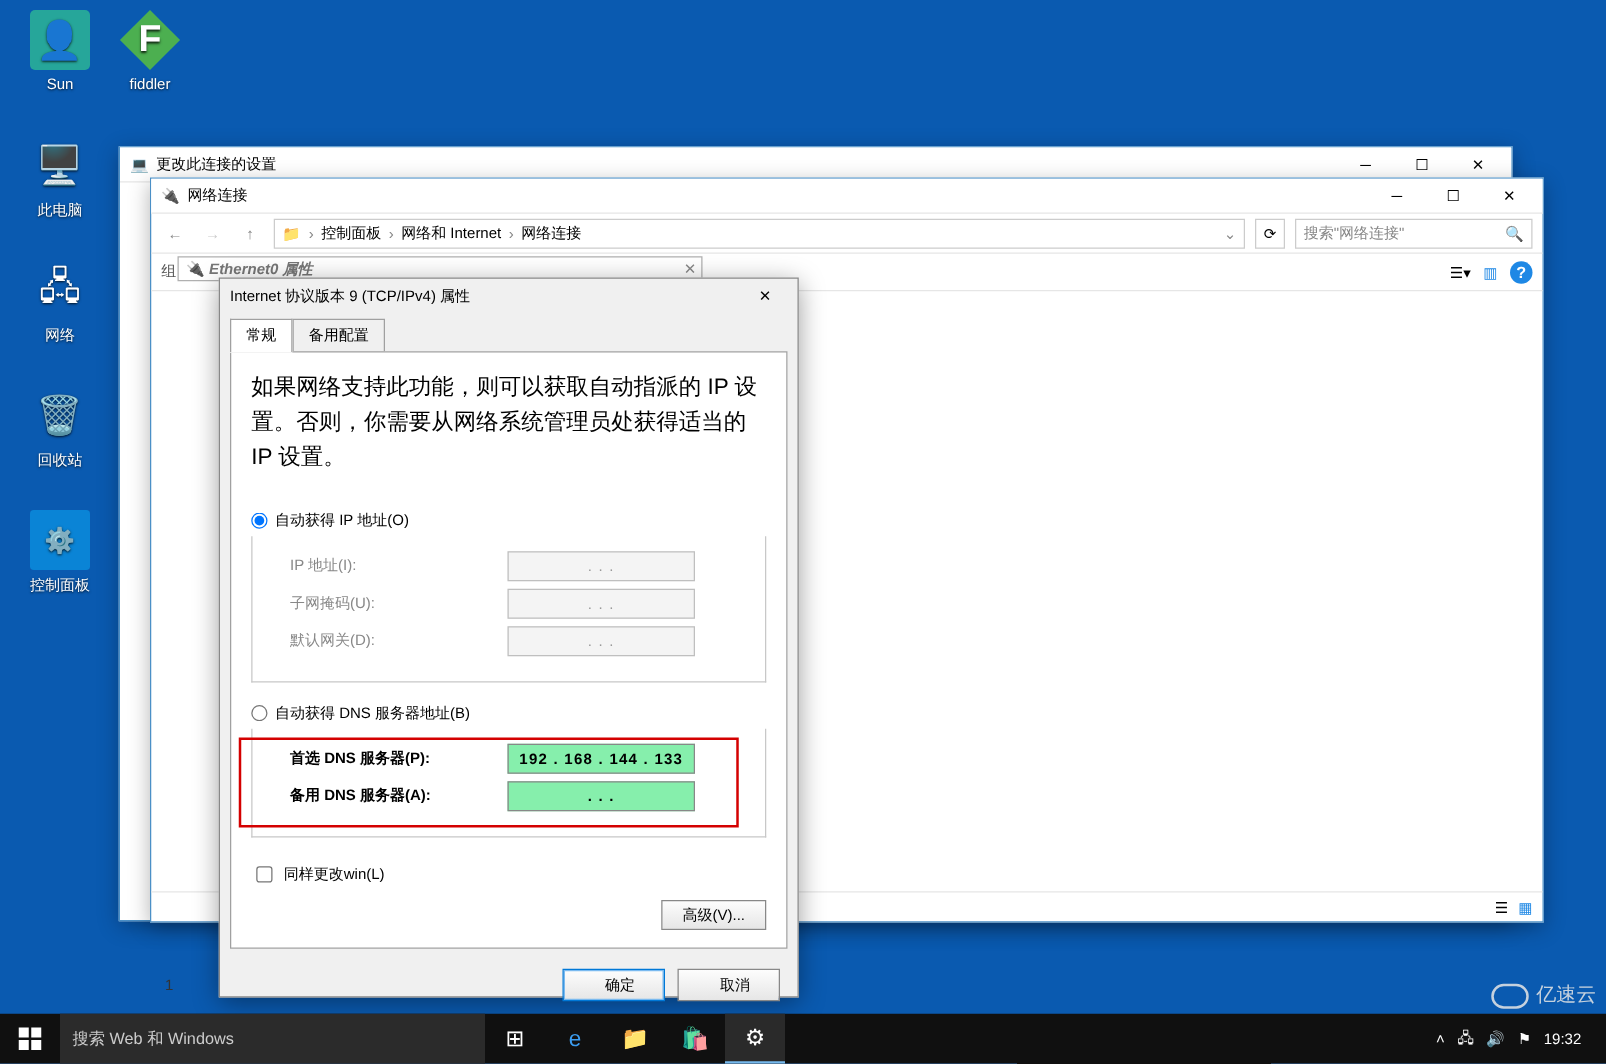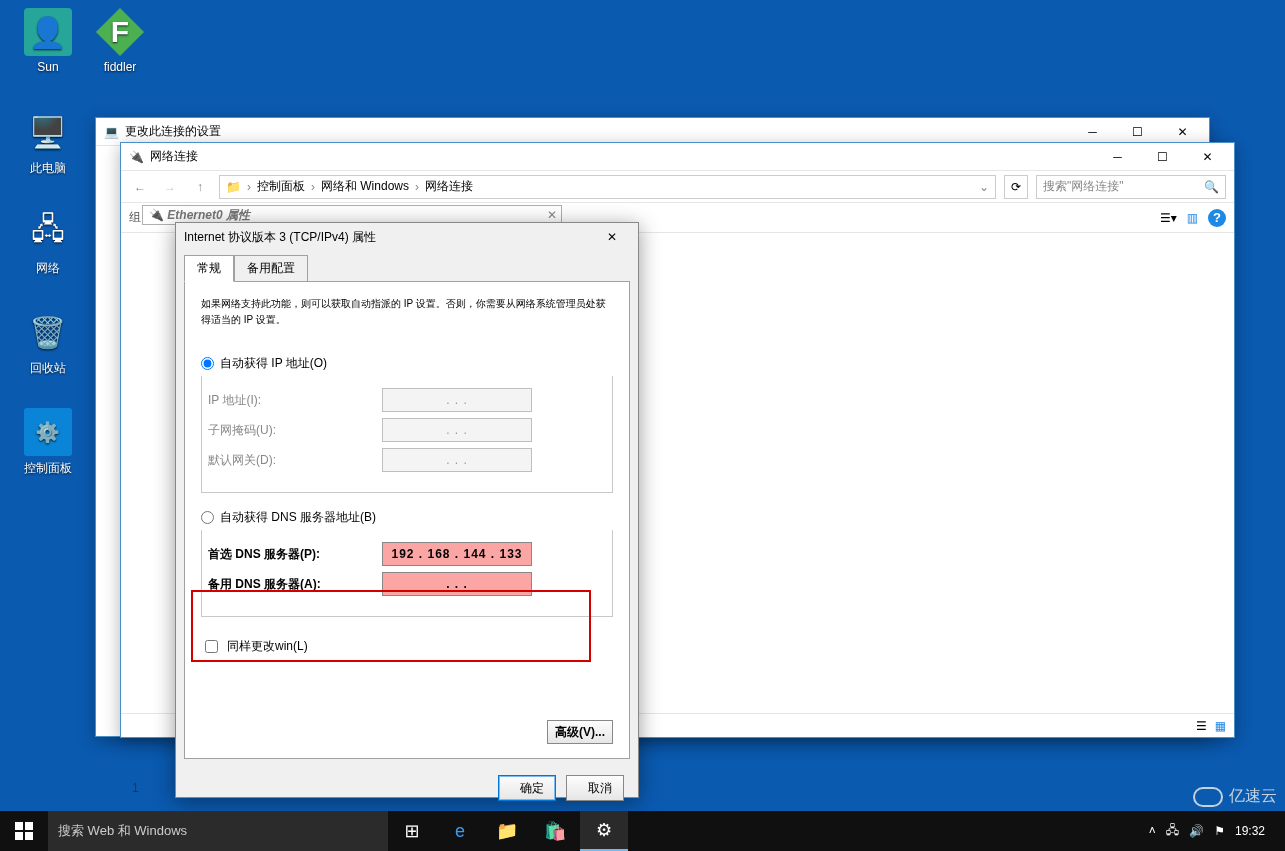--- a/index.html
+++ b/index.html
@@ -30,37 +30,37 @@
   .ethwin{position:absolute;left:142px;top:205px;width:420px;height:20px;background:#fff;border:1px solid #b0b0b0;display:flex;align-items:center;padding:0 6px;color:#777;font-size:12px;}
   .ethwin .ex{position:absolute;right:4px;top:2px;color:#888;}
   
   .ipv4 { position:absolute; left:175px; top:222px; width:464px; height:576px; background:#f0f0f0; border:1px solid #888; box-shadow:0 4px 20px rgba(0,0,0,.4); z-index:30;}
   .ipv4 .dtitle{height:28px;display:flex;align-items:center;padding:0 8px;font-size:12px;}
   .ipv4 .dtitle .x{margin-left:auto;width:36px;text-align:center;}
   .tabs{display:flex;margin:4px 8px 0;}
   .tab{padding:4px 12px;border:1px solid #a0a0a0;position:relative;background:#f0f0f0;font-size:12px;}
   .tab.active{background:#fff;border-bottom:1px solid #fff;z-index:2;}
   .panel{margin:-1px 8px 8px;border:1px solid #a0a0a0;background:#fff;padding:14px 16px 14px 16px;height:478px;position:relative;}
-  .hint{font-size:10px;line-height:1.55;margin-bottom:28px;}
+  .hint{font-size:18px;line-height:1.55;margin-bottom:28px;}
   .radio{display:flex;align-items:center;gap:6px;margin:6px 0;font-size:12px;}
   .radio input{margin:0;}
   .fieldrow{display:flex;align-items:center;margin:6px 0;}
   .fieldrow label{width:180px;color:#888;font-size:12px;padding-left:6px;}
   .fieldrow.enabled label{color:#000;}
-  .ipbox{width:150px;height:24px;border:1px solid #888;background:#fca5a5;display:flex;align-items:center;justify-content:center;font-size:12px;letter-spacing:1px;}
+  .ipbox{width:150px;height:24px;border:1px solid #888;background:#86efac;display:flex;align-items:center;justify-content:center;font-size:12px;letter-spacing:1px;}
   .ipbox.dis{background:#f4f4f4;color:#999;border-color:#bfbfbf;}
-  .groupbox{border:1px solid #c8c8c8;padding:10px 0 14px;margin-top:4px;}
+  .groupbox{border:1px solid #c8c8c8;padding:10px 24px 14px;margin-top:4px;}
   .redbox{position:absolute;border:2px solid #d40000;pointer-events:none;}
   .callout{position:absolute;color:#d40000;font-size:26px;font-family:"SimSun",serif;white-space:nowrap;}
   .arrow{position:absolute;width:70px;height:2px;background:#d40000;}
   .arrow::before{content:"";position:absolute;left:-1px;top:-4px;border:5px solid transparent;border-right-color:#d40000;}
   .chk{display:flex;align-items:center;gap:6px;margin-top:20px;}
-  .advbtn{position:absolute;right:16px;bottom:14px;width:66px;height:24px;border:1px solid #888;background:linear-gradient(#fdfdfd,#e6e6e6);font-size:12px;font-weight:bold;}
+  .advbtn{position:absolute;right:16px;bottom:14px;width:84px;height:24px;border:1px solid #888;background:linear-gradient(#fdfdfd,#e6e6e6);font-size:12px;}
   .dlgbtns{display:flex;gap:10px;justify-content:flex-end;padding:8px 14px 12px;}
-  .dlgbtns button{width:58px;height:26px;border:1px solid #888;background:linear-gradient(#fdfdfd,#e6e6e6);font-size:12px;padding-left:16px;}
+  .dlgbtns button{width:82px;height:26px;border:1px solid #888;background:linear-gradient(#fdfdfd,#e6e6e6);font-size:12px;padding-left:16px;}
   .dlgbtns button.primary{border:1px solid #0078d7;box-shadow:inset 0 0 0 1px #7abaf0;}
   
   .taskbar{position:absolute;left:0;right:0;bottom:0;height:40px;background:#101010;display:flex;align-items:center;color:#fff;z-index:50;}
   .start{width:48px;height:40px;display:flex;align-items:center;justify-content:center;}
   .winlogo{width:18px;height:18px;display:grid;grid-template-columns:1fr 1fr;grid-template-rows:1fr 1fr;gap:2px;}
   .winlogo div{background:#fff;}
   .searchbar{width:340px;height:40px;background:#2b2b2b;display:flex;align-items:center;padding:0 10px;color:#ccc;font-size:13px;}
   .tbicons{display:flex;}
   .tbicon{width:48px;height:40px;display:flex;align-items:center;justify-content:center;font-size:18px;}
   .tbicon.active{border-bottom:2px solid #76b9ed;background:#2a2a2a;}
@@ -130,21 +130,21 @@
   </div>
   <div class="navrow">
     <div class="navarrow">←</div>
     <div class="navarrow" style="color:#ccc;">→</div>
     <div class="navarrow">↑</div>
     <div class="addr">
       <span>📁</span>
         <span class="sep">›</span>
       <span>控制面板</span>
         <span class="sep">›</span>
-      <span>网络和 Windows</span>
+      <span>网络和 Internet</span>
         <span class="sep">›</span>
       <span>网络连接</span>
       <span style="margin-left:auto;color:#888;">⌄</span>
     </div>
     <div class="refresh">⟳</div>
     <div class="search">
       <span>搜索"网络连接"</span>
       <span style="margin-left:auto">🔍</span>
     </div>
   </div>
@@ -169,21 +169,21 @@
 <div class="statusleft">1</div>
 
 <div class="ethwin" style="z-index:20;">
   <span>🔌</span>&nbsp;
   <span style="font-style:italic;font-weight:bold;">Ethernet0 属性</span>
   <span class="ex">✕</span>
 </div>
 
 <div class="ipv4">
   <div class="dtitle">
-    <span>Internet 协议版本 3 (TCP/IPv4) 属性</span>
+    <span>Internet 协议版本 9 (TCP/IPv4) 属性</span>
     <span class="x">✕</span>
   </div>
   <div class="tabs">
     <div class="tab active"><span>常规</span></div>
     <div class="tab"><span>备用配置</span></div>
   </div>
   <div class="panel">
     <div class="hint">如果网络支持此功能，则可以获取自动指派的 IP 设置。否则，你需要从网络系统管理员处获得适当的 IP 设置。</div>
 
     <div class="radio">

